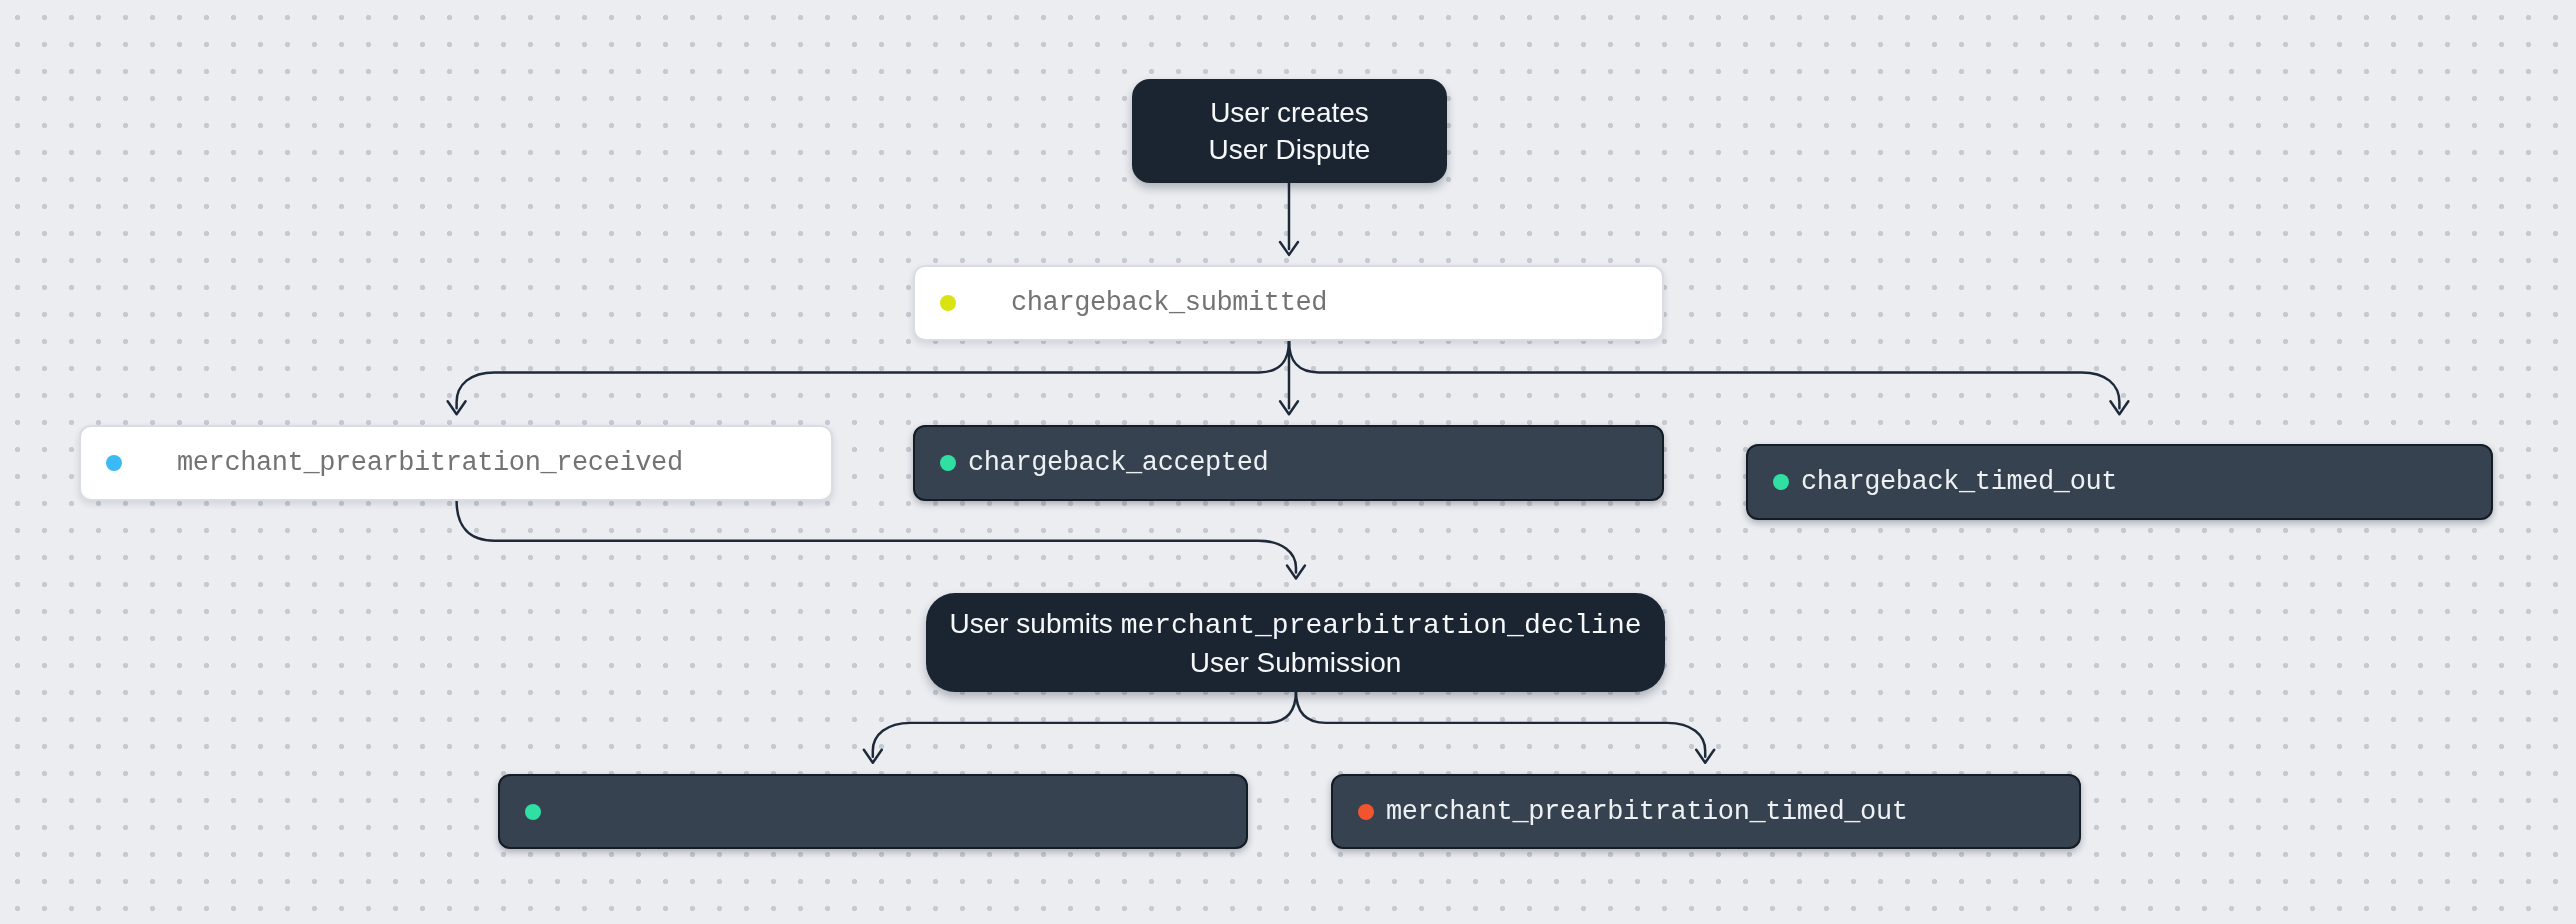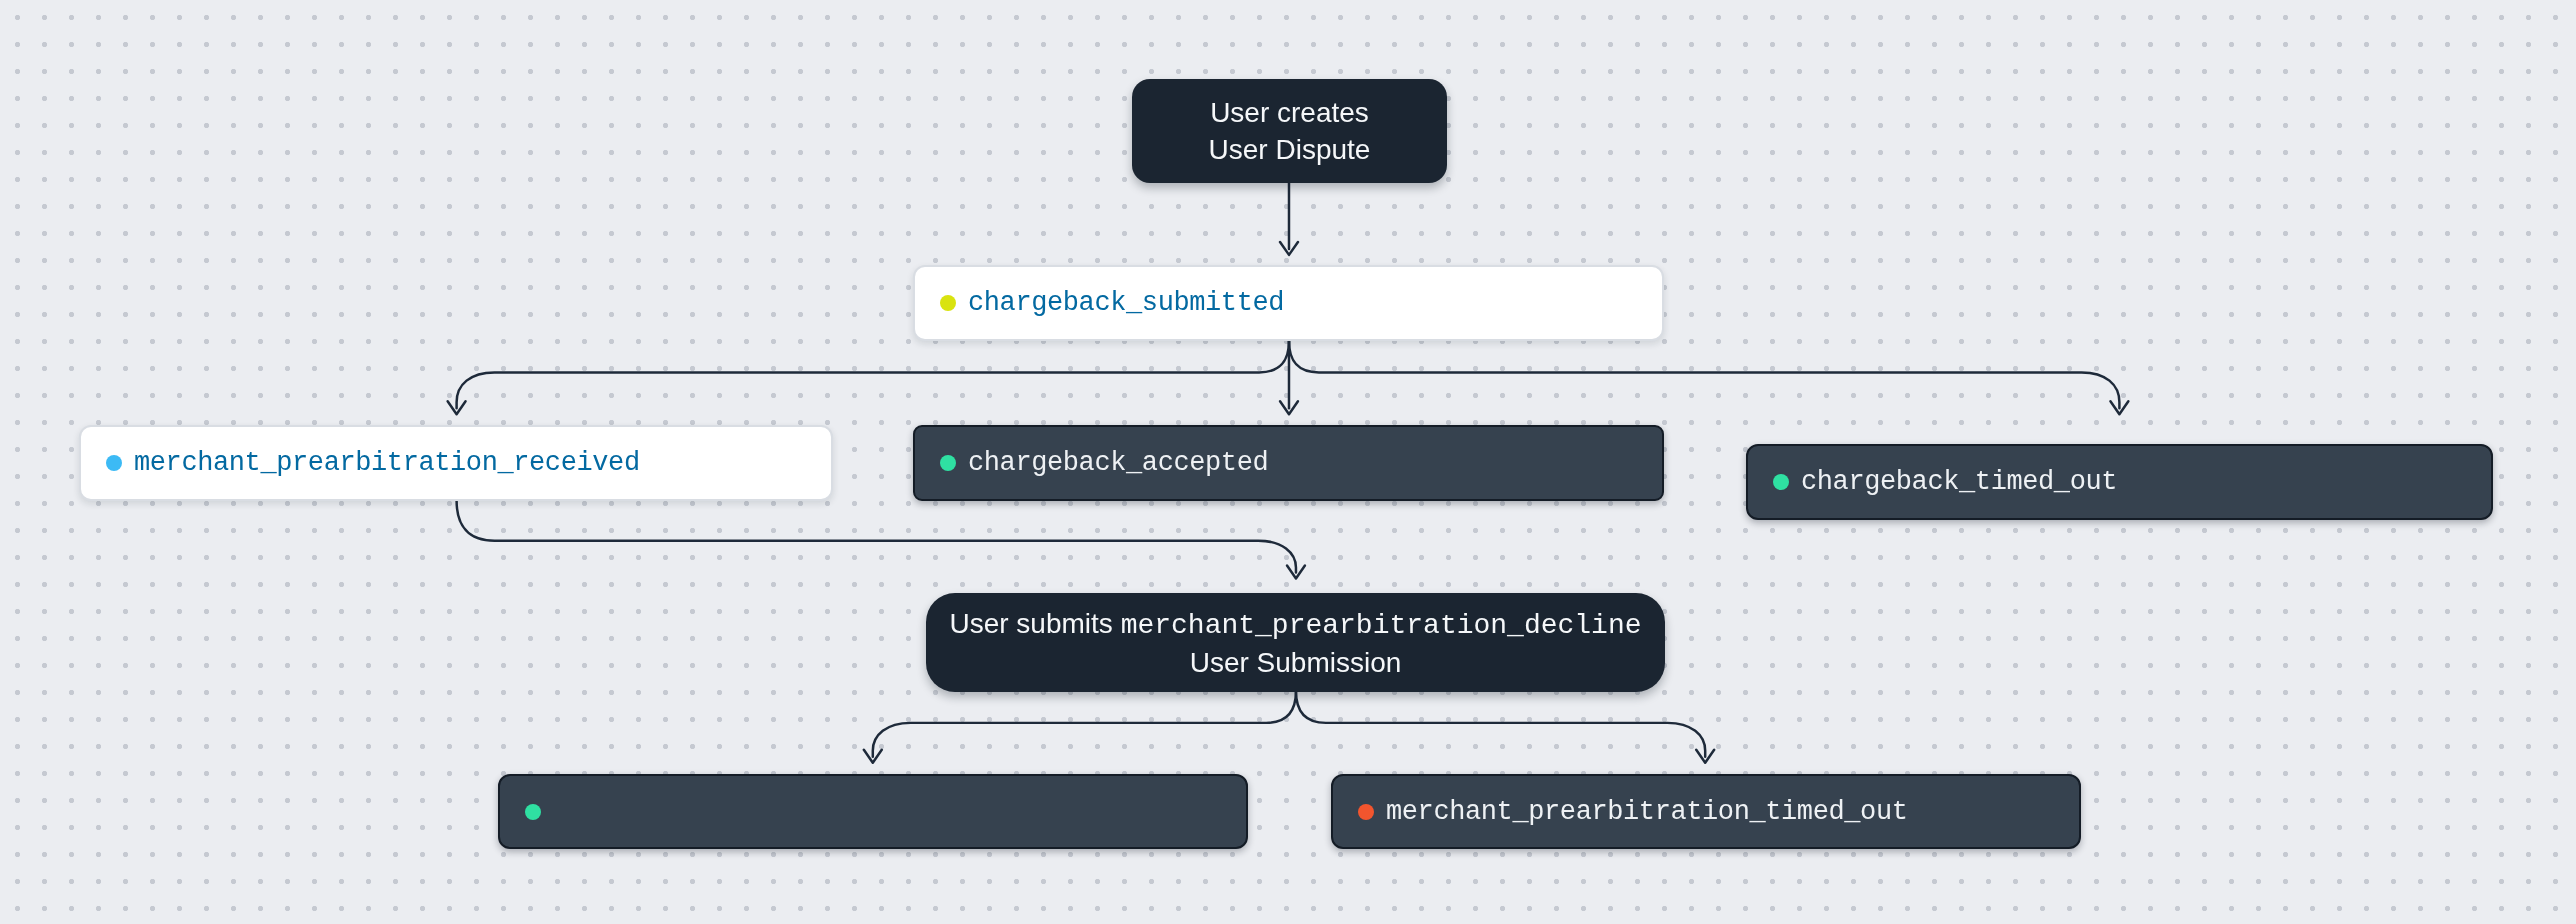--- a/index.html
+++ b/index.html
@@ -28,22 +28,23 @@
   .node.action .mono {
     font-family: "Liberation Mono", "DejaVu Sans Mono", monospace;
     font-weight: 400;
   }
   .node.event {
     border-radius: 12px; padding: 0 18px 0 25px;
     font-family: "Liberation Mono", "DejaVu Sans Mono", monospace;
     font-size: 27px; letter-spacing: -0.4px; white-space: nowrap;
   }
   .node.event.white {
-    background: #ffffff; border: 2px solid #d9dde3; color: #0369a1;
+    background: #ffffff; border: 2px solid #d9dde3; color: #737373;
     box-shadow: 0 3px 7px rgba(20,30,45,.12);
+    gap: 43px;
   }
   .node.event.slate {
     background: #36424f; border: 2px solid #141c26; color: #eef1f4;
     box-shadow: 0 3px 7px rgba(16,24,36,.30);
   }
   .dot { width: 16px; height: 16px; border-radius: 50%; flex: none; margin-right: 12px; }
 </style>
 </head>
 <body>
 
@@ -70,21 +71,21 @@
         <div class="line"><span class="sans">User Dispute</span></div>
       </div>
       <div class="node event white" style="left: 913px; top: 265px; width: 751px; height: 76px;">
         <span class="dot" style="background: rgb(217, 227, 15);"></span>
         <span>chargeback_submitted</span>
       </div>
       <div class="node event white" style="left: 79px; top: 425px; width: 754px; height: 76px;">
         <span class="dot" style="background: rgb(60, 186, 245);"></span>
         <span>merchant_prearbitration_received</span>
       </div>
-      <div class="node event slate" style="left: 913px; top: 425px; width: 751px; height: 76px; border-radius: 9px;">
+      <div class="node event slate" style="left: 913px; top: 425px; width: 751px; height: 76px;">
         <span class="dot" style="background: rgb(47, 224, 162);"></span>
         <span>chargeback_accepted</span>
       </div>
       <div class="node event slate" style="left: 1746px; top: 444px; width: 747px; height: 76px;">
         <span class="dot" style="background: rgb(47, 224, 162);"></span>
         <span>chargeback_timed_out</span>
       </div>
       <div class="node action" style="left: 926px; top: 593px; width: 739px; height: 99px; border-radius: 29px;">
         <div class="line"><span class="sans">User submits </span><span class="mono">merchant_prearbitration_decline</span></div>
         <div class="line"><span class="sans">User Submission</span></div>

